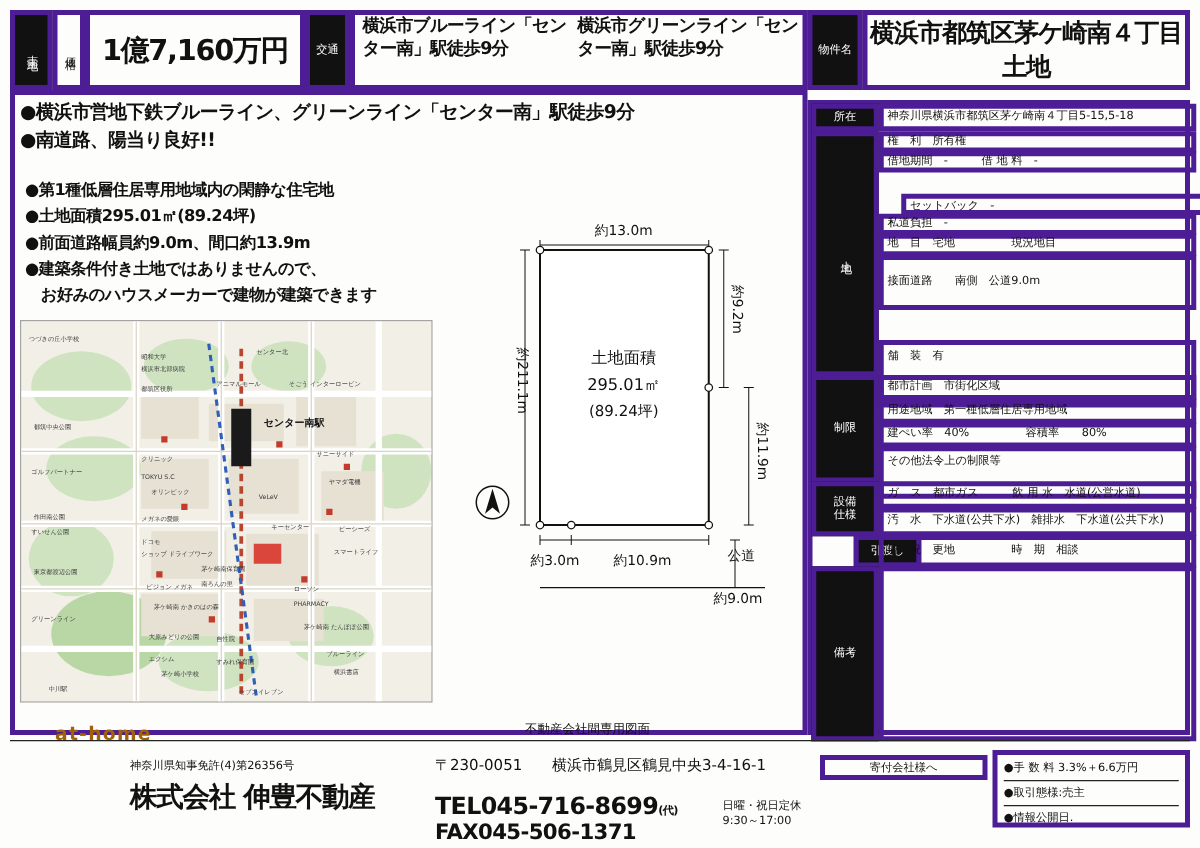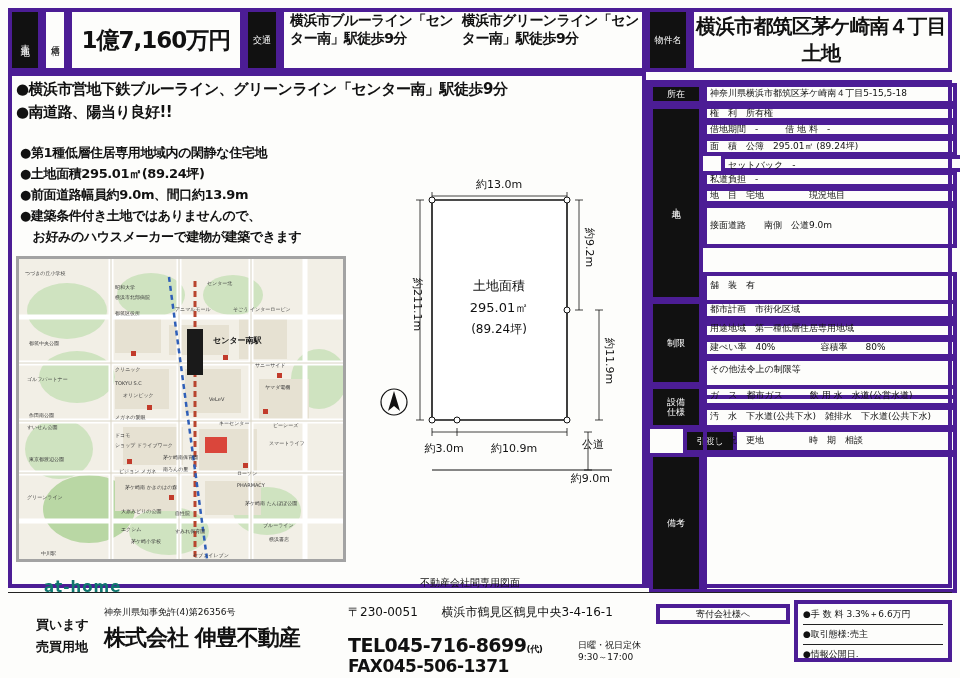--- a/index.html
+++ b/index.html
@@ -27,22 +27,22 @@
   #bukkenVal{left:690px;top:8px;width:262px;height:64px;}
 
   
   #leftPanel{left:8px;top:72px;width:638px;height:516px;}
   #catchArea{left:8px;top:72px;width:638px;height:66px;padding:6px 8px;}
   .catch{font-size:15px;font-weight:bold;letter-spacing:-0.5px;line-height:1.5;}
   #bullets{left:20px;top:142px;width:620px;height:110px;}
   .bl{font-size:13px;font-weight:bold;line-height:1.62;letter-spacing:-0.4px;}
 
   
-  #mapBox{left:16px;top:256px;width:330px;height:306px;border:3px solid #a3a3a3;overflow:hidden;background:#efece4;}
-  #athome{left:44px;top:578px;font-size:15px;color:#0f766e;font-weight:bold;letter-spacing:1px;}
+  #mapBox{left:16px;top:256px;width:330px;height:306px;border:1px solid #a3a3a3;overflow:hidden;background:#efece4;}
+  #athome{left:44px;top:578px;font-size:15px;color:#a16207;font-weight:bold;letter-spacing:1px;}
   #noteLine{left:420px;top:576px;font-size:10px;}
 
   
   #plotArea{left:352px;top:170px;width:290px;height:400px;}
 
   
   #rightTable{left:646px;top:80px;width:306px;height:508px;}
   .cell{font-size:9px;padding:1px 3px;line-height:1.3;}
 
   
@@ -285,23 +285,20 @@
 
     <div class="bx bd blk" style="left:-1px;top:21px;width:54px;height:196px;">
       <span class="tiny vert">土地</span>
     </div>
     <div class="bx bd cell" style="left:53px;top:21px;width:254px;height:17px;display:flex;align-items:center;">
       <span>権　利　所有権</span>
     </div>
     <div class="bx bd cell" style="left:53px;top:37px;width:254px;height:17px;display:flex;align-items:center;">
       <span>借地期間　-　　　借 地 料　-</span>
     </div>
-    <div class="bx bd cell" style="left:53px;top:53px;width:254px;height:19px;display:flex;align-items:center;">
-      <span>面　積　公簿　295.01㎡ (89.24坪)</span>
-    </div>
     <div class="bx bd cell" style="left:71px;top:71px;width:266px;height:17px;display:flex;align-items:flex-start;">
       <span>セットバック　-</span>
     </div>
     <div class="bx bd cell" style="left:53px;top:87px;width:254px;height:17px;display:flex;align-items:center;">
       <span>私道負担　-</span>
     </div>
     <div class="bx bd cell" style="left:53px;top:103px;width:254px;height:18px;display:flex;align-items:center;">
       <span>地　目　宅地　　　　　現況地目</span>
     </div>
     <div class="bx bd cell" style="left:53px;top:120px;width:254px;height:44px;display:flex;align-items:center;">
@@ -348,24 +345,20 @@
     <div class="bx bd blk" style="left:-1px;top:369px;width:54px;height:140px;">
       <span class="tiny">備考</span>
     </div>
     <div class="bx bd cell" style="left:53px;top:369px;width:254px;height:140px;">
       <span></span>
     </div>
   </div>
 
   <div class="bx" id="botLine"></div>
 
-  <div class="bx" id="lblKaimasu">
-    <div>買います</div>
-    <div>売買用地</div>
-  </div>
 
   <div class="bx" id="agentInfo">
     <div class="sm" style="margin-bottom:4px;">神奈川県知事免許(4)第26356号</div>
     <div style="font-size:22px;font-weight:bold;letter-spacing:-1px;">株式会社 伸豊不動産</div>
   </div>
 
   <div class="bx" id="addrBlock">
     <div style="font-size:12px;">
       <span>〒230-0051</span>
       <span style="margin-left:20px;">横浜市鶴見区鶴見中央3-4-16-1</span>

